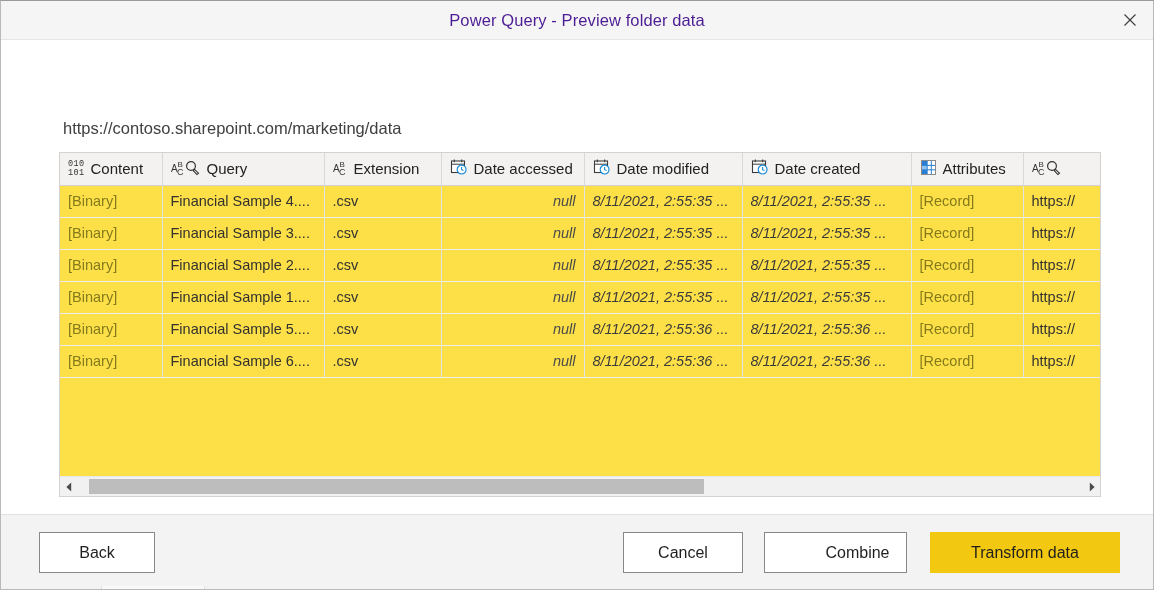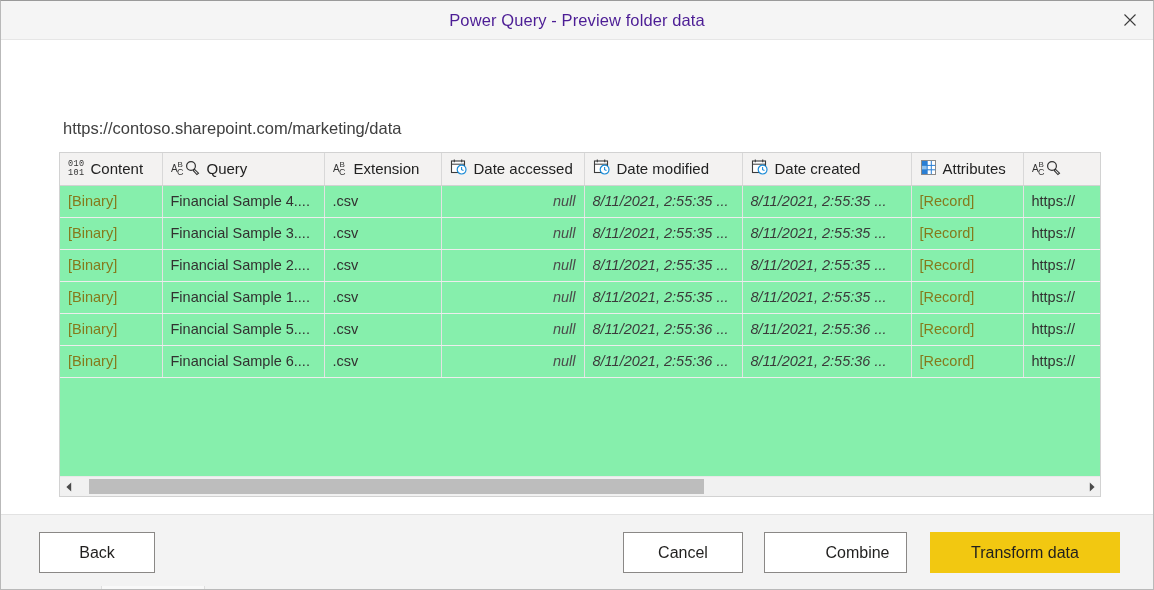--- a/index.html
+++ b/index.html
@@ -62,21 +62,21 @@
     white-space: nowrap;
     margin-top: 16px;
   }
 
   
   .grid-wrap {
     position: absolute;
     left: 58px; top: 112px;
     width: 1042px; height: 345px;
     border: 1px solid #d2d2d2;
-    background: #86efac;
+    background: #fde047;
     overflow: hidden;
   }
   table.grid {
     border-collapse: collapse;
     table-layout: fixed;
     width: 1042px;
     font-size: 14.5px;
   }
   table.grid th {
     height: 32px;

